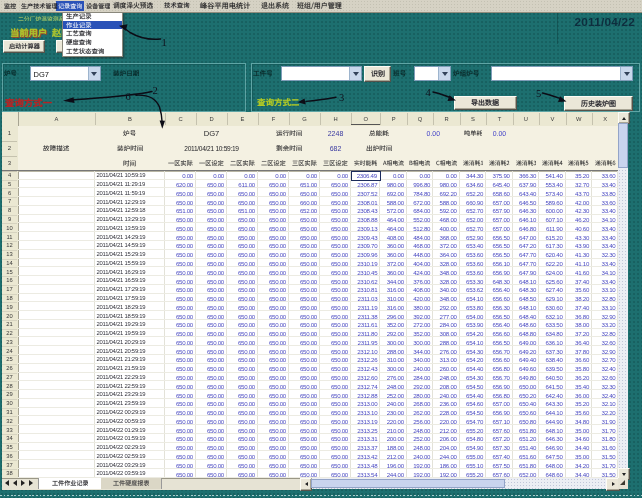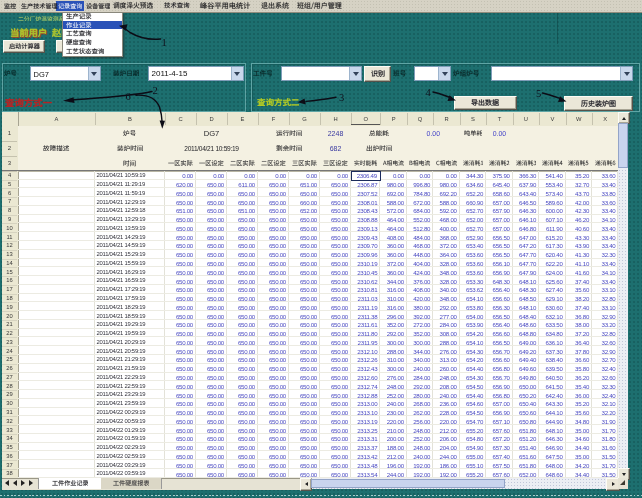--- a/index.html
+++ b/index.html
@@ -142,20 +142,21 @@
       </svg>
     </div>
 <div class="a" style="left:51.5px;top:27.5px">
       <svg class="z " style="width:18.6px;height:9.3px;vertical-align:0px" viewBox="0 0 200.0 100" preserveAspectRatio="xMinYMid meet">
         <g fill="#b2c92e" stroke="#b2c92e" stroke-width="7">
           <use href="#g8d75" x="0"></use>
           <use href="#g521a" x="100.0"></use>
         </g>
       </svg>
     </div>
+<div class="a" style="left:460px;top:14.5px;width:175px;text-align:right;font-weight:bold;font-size:11.8px;color:#0e2e3e;letter-spacing:.2px">2011/04/22</div>
 <div class="a" style="left:557px;top:13px;width:1px;height:31px;background:rgba(10,50,50,.35)"></div>
 <div class="btn" style="left:3px;top:39.5px;width:40px;height:11px">
       <svg class="z " style="width:31.0px;height:6.2px;vertical-align:0px" viewBox="0 0 500.0 100" preserveAspectRatio="xMinYMid meet">
         <g fill="#14141c" stroke="#14141c" stroke-width="2">
           <use href="#g542f" x="0"></use>
           <use href="#g52a8" x="100.0"></use>
           <use href="#g8ba1" x="200.0"></use>
           <use href="#g7b97" x="300.0"></use>
           <use href="#g5668" x="400.0"></use>
         </g>
@@ -187,24 +188,20 @@
     </div>
 <div class="a" style="left:112.5px;top:69.5px">
       <svg class="z " style="width:26.4px;height:6.6px;vertical-align:0px" viewBox="0 0 400.0 100" preserveAspectRatio="xMinYMid meet">
         <g fill="#0c2626" stroke="#0c2626" stroke-width="2">
           <use href="#g88c5" x="0"></use>
           <use href="#g7089" x="100.0"></use>
           <use href="#g65e5" x="200.0"></use>
           <use href="#g671f" x="300.0"></use>
         </g>
       </svg>
-    </div>
-<div class="combo" style="left:147.5px;top:66px;width:94px;height:13px">
-      <span style="font-size:8px;color:#111;position:absolute;left:3px;top:2px">2011-4-15</span>
-      <span class="ar"></span>
     </div>
 <div class="a" style="left:5px;top:97.5px">
       <svg class="z " style="width:47.0px;height:9.4px;vertical-align:0px" viewBox="0 0 500.0 100" preserveAspectRatio="xMinYMid meet">
         <g fill="#c42020" stroke="#c42020" stroke-width="6">
           <use href="#g67e5" x="0"></use>
           <use href="#g8be2" x="100.0"></use>
           <use href="#g65b9" x="200.0"></use>
           <use href="#g5f0f" x="300.0"></use>
           <use href="#g4e00" x="400.0"></use>
         </g>

